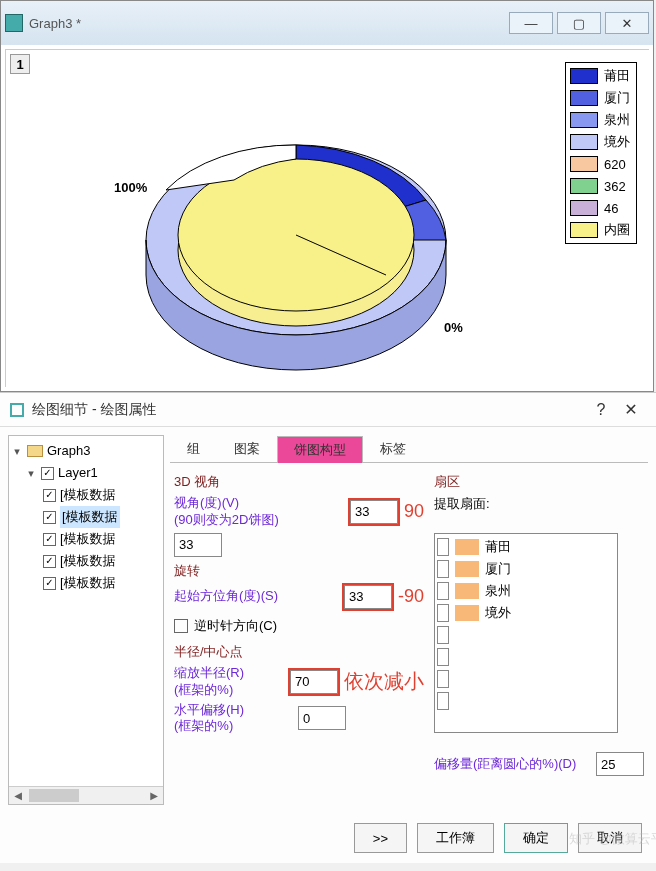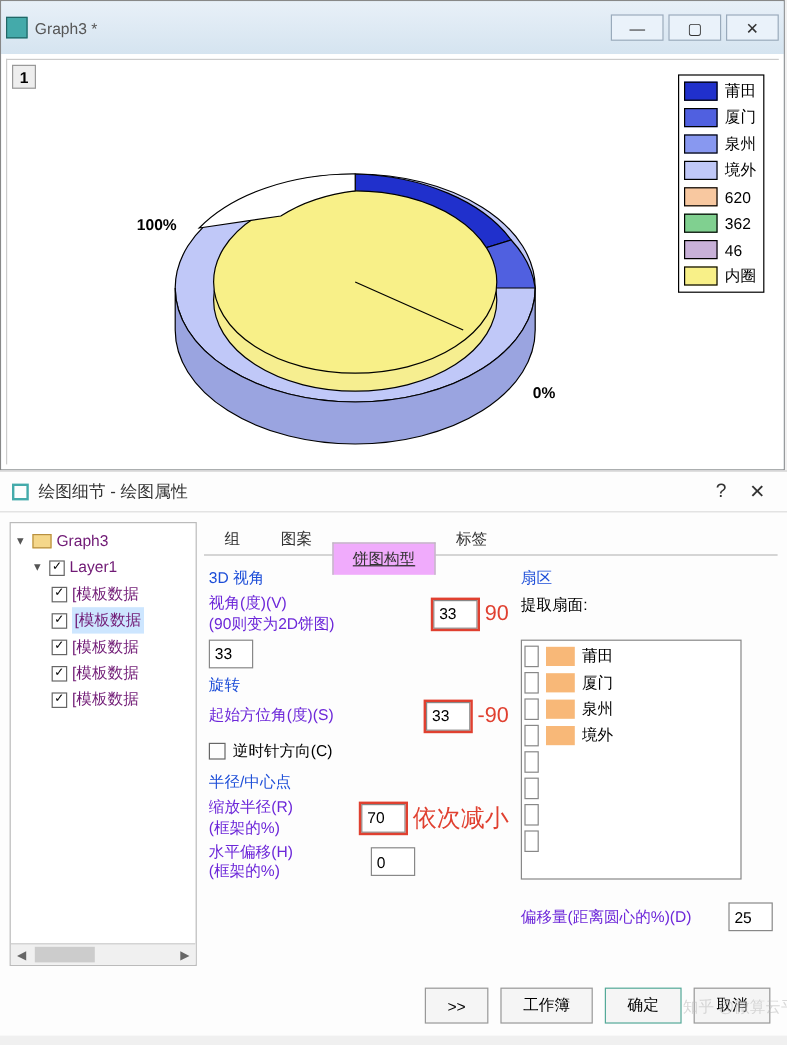--- a/index.html
+++ b/index.html
@@ -33,39 +33,39 @@
 .dlg-close { width: 30px; text-align: center; color: #333; font-size: 16px; }
 
 .dlg-body { display: flex; padding: 8px; gap: 6px; }
 
 .tree-pane { width: 156px; border: 1px solid #bbb; background: white; height: 370px; position: relative; overflow: hidden; }
 .tree { padding: 4px 2px; line-height: 22px; white-space: nowrap; }
 .tree-row { display: flex; align-items: center; height: 22px; }
 .exp { width: 12px; text-align: center; color: #555; font-size: 11px; }
 .folder { width: 16px; height: 12px; background: #f5d78a; border: 1px solid #b89040; margin: 0 4px; }
 .cb { width: 13px; height: 13px; border: 1px solid #666; margin: 0 4px; display: flex; align-items: center; justify-content: center; font-size: 10px; }
-.tree-label { color: #701a75; }
+.tree-label { color: #000000; }
 .tree-label.sel { background: #cde6ff; padding: 0 2px; }
 .tree-scroll { position: absolute; bottom: 0; left: 0; right: 0; height: 18px; background: #f0f0f0; border-top: 1px solid #ccc; display: flex; }
 .tree-scroll .thumb { width: 50px; background: #ccc; margin: 2px; }
 .tree-scroll .arr { width: 18px; display:flex; align-items:center; justify-content:center; color:#666; font-size:10px;}
 
 .right-pane { flex: 1; }
 .tabs { display: flex; border-bottom: 1px solid #bbb; height: 28px; }
 .tab { padding: 4px 16px; border: 1px solid transparent; border-bottom: none; color: #333; }
-.tab.active { border-color: #bbb; background: #f0abfc; position: relative; top: 17px; text-decoration: underline; }
+.tab.active { border-color: #bbb; background: #ec4899; position: relative; top: 1px; }
 
 .tab-content { padding: 6px 4px; display: flex; gap: 10px; }
 .col-left { width: 250px; }
 .col-right { flex: 1; }
 
-.section-title { color: #1d4ed8; margin: 4px 0; }
+.section-title { color: #7f1d1d; margin: 4px 0; }
 .field-row { display: flex; align-items: center; margin: 3px 0; min-height: 26px; }
 .field-label { flex: 1; color: #6d28d9; line-height: 1.3; }
-.field-input { width: 37px; height: 24px; border: 1px solid #888; background: white; padding: 0 4px; }
+.field-input { width: 48px; height: 24px; border: 1px solid #888; background: white; padding: 0 4px; }
 .field-input.hl { outline: 2px solid #e04030; }
 .note { color: #e04030; font-size: 18px; margin-left: 6px; font-weight: 500; }
 .cb-inline { width: 14px; height: 14px; border: 1px solid #666; margin-right: 6px; }
 
 .extract-box { border: 1px solid #888; background: white; width: 184px; height: 200px; padding: 2px; }
 .ex-row { display: flex; align-items: center; height: 22px; }
 .ex-cell { width: 12px; height: 18px; border: 1px solid #888; }
 .ex-swatch { width: 24px; height: 16px; background: #f8b878; margin: 0 6px; }
 
 .dlg-footer { display: flex; justify-content: flex-end; gap: 10px; padding: 10px 14px; align-items: center; }

